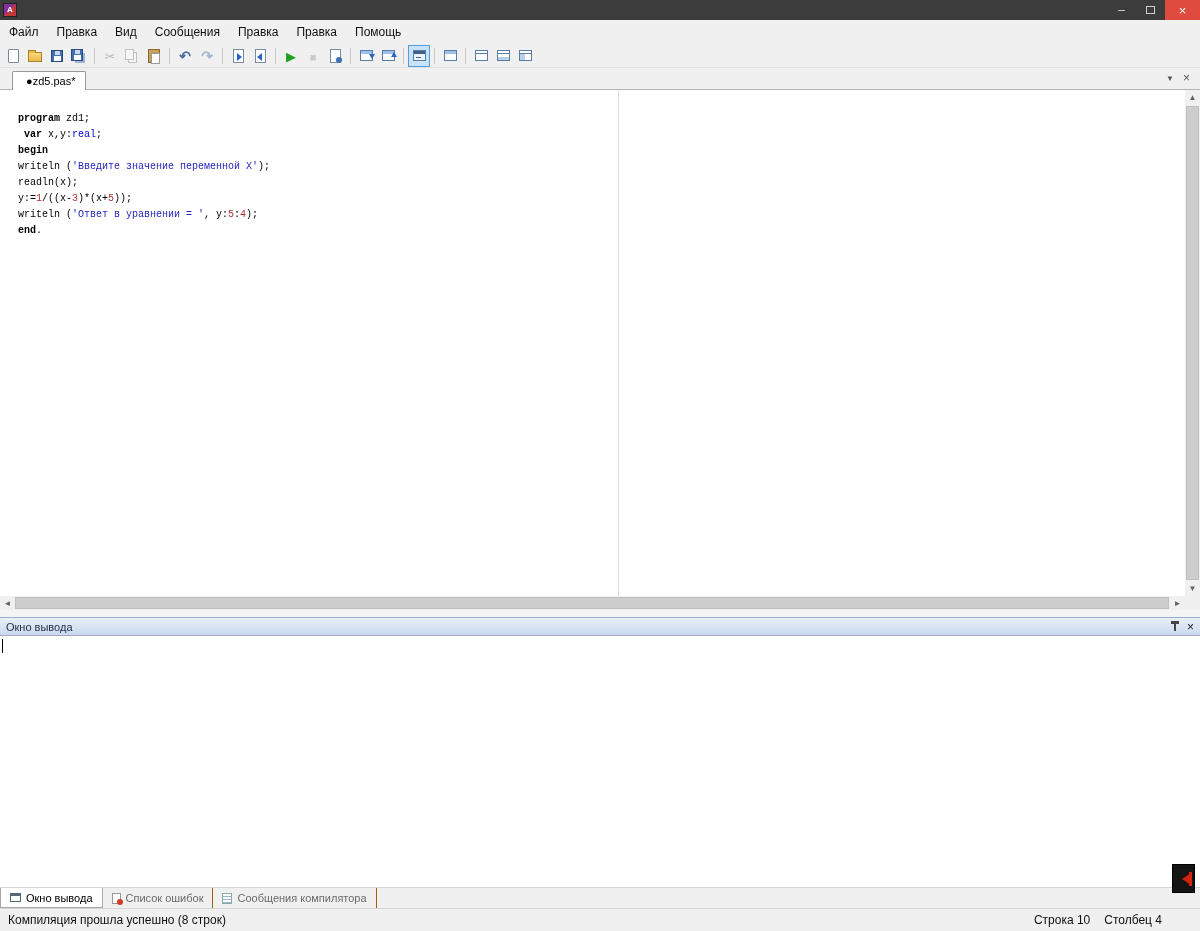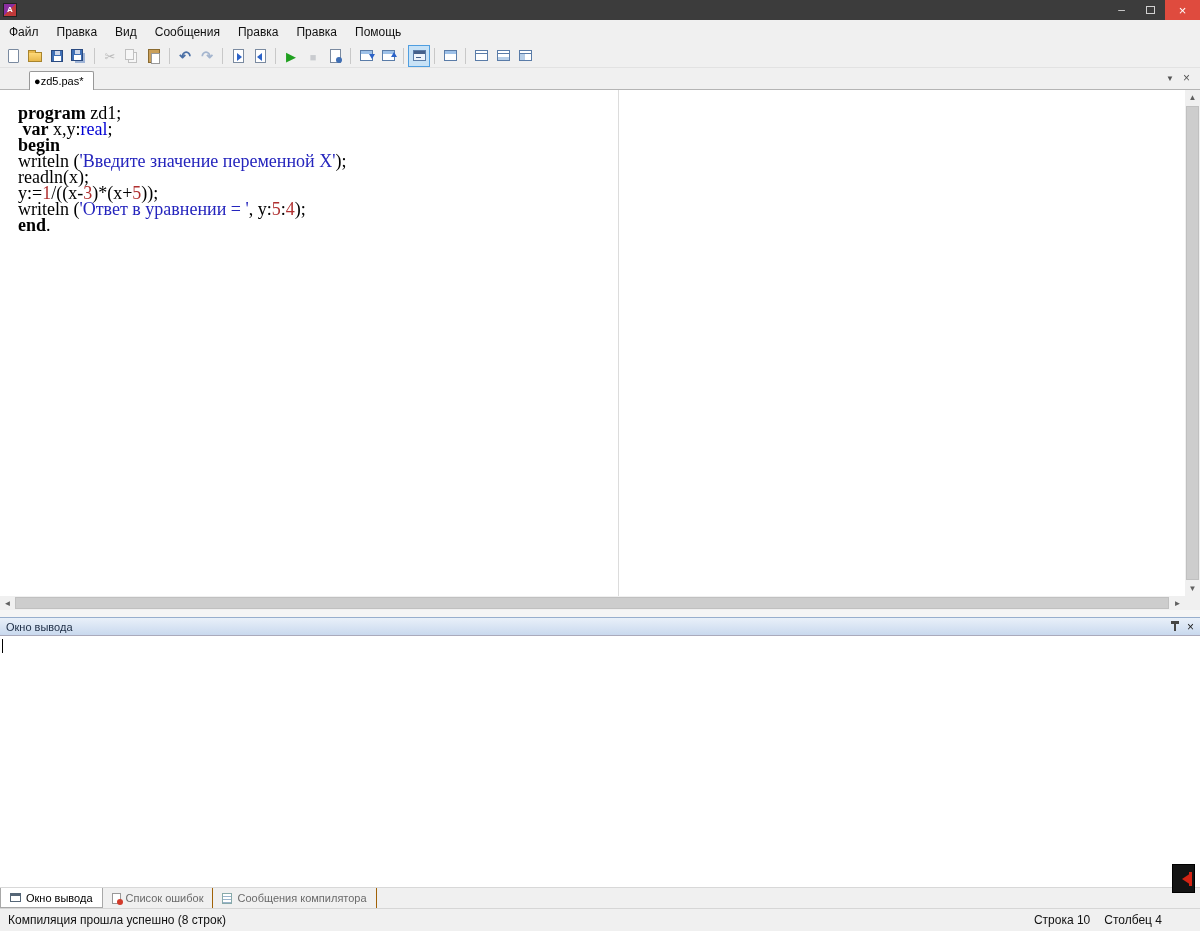--- a/index.html
+++ b/index.html
@@ -77,33 +77,33 @@
   .i-console::after { content:""; position:absolute; left:2px; bottom:2px; width:5px; height:1px; background:#44608a; }
   .i-layout1::before { content:""; position:absolute; left:0; right:0; top:2px; height:1px; background:#5a7ca8; }
   .i-layout2::before { content:""; position:absolute; left:0; right:0; top:2px; height:1px; background:#5a7ca8; }
   .i-layout2::after { content:""; position:absolute; left:0; right:0; bottom:0; height:3px; background:#b8cfe8; }
   .i-layout3::before { content:""; position:absolute; left:0; right:0; top:2px; height:1px; background:#5a7ca8; }
   .i-layout3::after { content:""; position:absolute; left:0; bottom:0; width:5px; top:3px; background:#b8cfe8; }
 
   
   .tabbar { height:22px; background:#f0f0f0; border-bottom:1px solid #b4b4b4;
             display:flex; align-items:flex-end; position:relative; }
-  .etab { margin-left:29px; background:#fff; border:1px solid #989898; border-bottom:none;
-          border-radius:2px 2px 0 0; font-size:11px; padding:3px 10px 3px 4px;
+  .etab { margin-left:12px; background:#fff; border:1px solid #989898; border-bottom:none;
+          border-radius:2px 2px 0 0; font-size:11px; padding:3px 10px 3px 13px;
           position:relative; top:1px; color:#000; }
   .tabbar-controls { margin-left:auto; display:flex; align-items:center; gap:9px;
                      padding:0 10px 4px 0; color:#555; }
   .tabbar-controls .tc-dd { font-size:8px; }
   .tabbar-controls .tc-x { font-size:12px; }
 
   
   .editor { height:506px; background:#fff; position:relative; overflow:hidden; }
   .col-guide { position:absolute; left:618px; top:0; bottom:0; width:1px; background:#dcdcdc; }
-  .code { position:absolute; left:18px; top:15px; right:20px;
-          font-family:Liberation Serif, serif; font-size:18px; line-height:16px;
+  .code { position:absolute; left:18px; top:21px; right:20px;
+          font-family:Liberation Mono, monospace; font-size:10px; line-height:16px;
           white-space:pre; }
   .code-line { height:16px; }
   .c-pl { color:#000; }
   .c-kw { color:var(--kw,#000); font-weight:bold; }
   .c-typ { color:var(--typ,#0000d4); }
   .c-str { color:var(--str,#2525bd); }
   .c-num { color:var(--num,#b03030); }
   .vscroll { position:absolute; right:0; top:0; width:15px; height:100%; background:#f0f0f0; }
   .vs-arrow { position:absolute; left:0; width:15px; height:15px; display:flex;
               align-items:center; justify-content:center; font-size:8px; color:#606060; }

